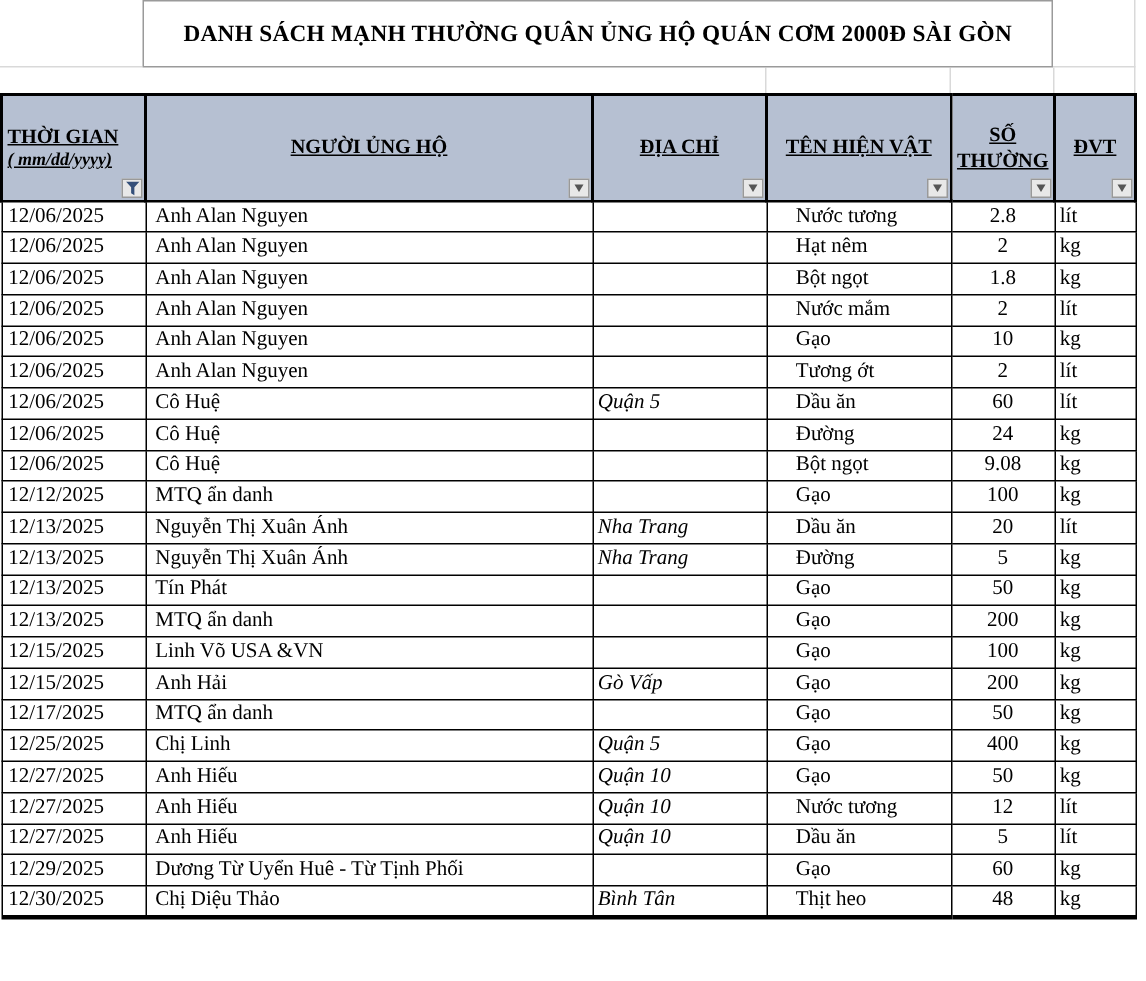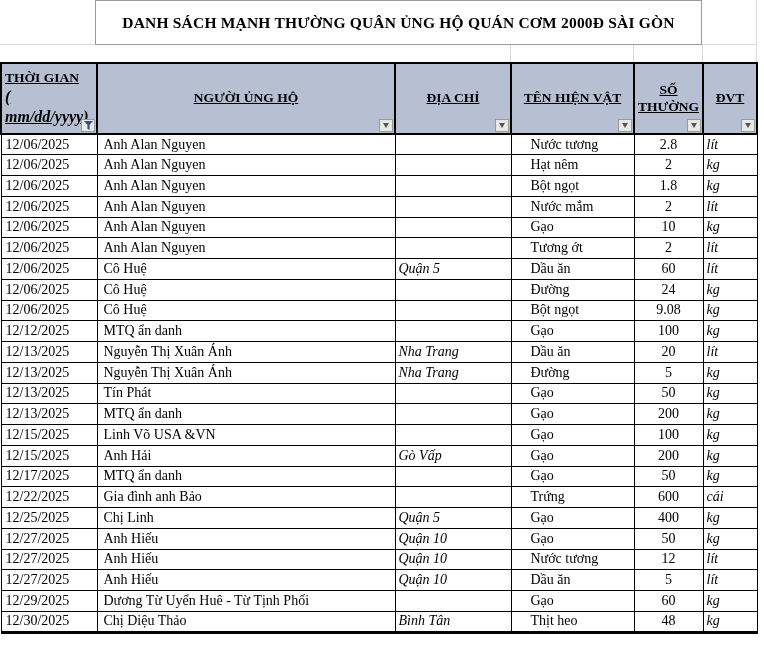--- a/index.html
+++ b/index.html
@@ -35,21 +35,21 @@
   }
   thead tr{height:71px;}
   th{
     background:var(--header-bg);
     border:2px solid var(--grid);
     font-weight:bold;font-size:13.5px;line-height:1.25;
     text-align:center;vertical-align:middle;
     padding:0;position:relative;text-decoration:underline;
   }
   th.h-time{text-align:left;padding-left:3px;}
-  .h-sub{font-style:italic;font-weight:600;font-size:16px;display:block;}
+  .h-sub{font-style:italic;font-weight:600;font-size:12px;display:block;}
   .filter-btn{
     position:absolute;right:1px;bottom:1px;
     width:14px;height:13px;
     background:var(--btn-bg);
     border:1px solid var(--btn-border);
     padding:0;margin:0;
     display:flex;align-items:center;justify-content:center;
     cursor:pointer;box-sizing:border-box;
   }
   .arrow-down{
@@ -66,21 +66,21 @@
     white-space:nowrap;overflow:hidden;
     vertical-align:middle;
   }
   tbody tr{height:20.76px;}
   tbody tr:last-child td{border-bottom:3px solid var(--grid);margin-top:18px;}
   .c-date{padding-left:4px;}
   .c-donor{padding-left:6px;}
   .c-address{text-align:left;font-style:italic;}
   .c-item{padding-left:19px;}
   .c-qty{text-align:center;}
-  .c-unit{padding-left:3px;font-style:italic;}
+  .c-unit{padding-left:3px;}
 </style>
 </head>
 <body>
 
 <div class="sheet">
 
   <div class="gl" style="left:0;top:44px;width:95px;height:1px;"></div>
   <div class="gl" style="left:702px;top:44px;width:55px;height:1px;"></div>
   <div class="gl" style="left:756px;top:0;width:1px;height:62px;"></div>
   <div class="gl" style="left:510px;top:45px;width:1px;height:17px;"></div>
@@ -272,28 +272,20 @@
         </tr>
         <tr>
           <td class="c-date">12/17/2025</td>
           <td class="c-donor">MTQ ẩn danh</td>
           <td class="c-address"></td>
           <td class="c-item">Gạo</td>
           <td class="c-qty">50</td>
           <td class="c-unit">kg</td>
         </tr>
         <tr>
-          <td class="c-date">12/22/2025</td>
-          <td class="c-donor">Gia đình anh Bảo</td>
-          <td class="c-address"></td>
-          <td class="c-item">Trứng</td>
-          <td class="c-qty">600</td>
-          <td class="c-unit">cái</td>
-        </tr>
-        <tr>
           <td class="c-date">12/25/2025</td>
           <td class="c-donor">Chị Linh</td>
           <td class="c-address">Quận 5</td>
           <td class="c-item">Gạo</td>
           <td class="c-qty">400</td>
           <td class="c-unit">kg</td>
         </tr>
         <tr>
           <td class="c-date">12/27/2025</td>
           <td class="c-donor">Anh Hiếu</td>

